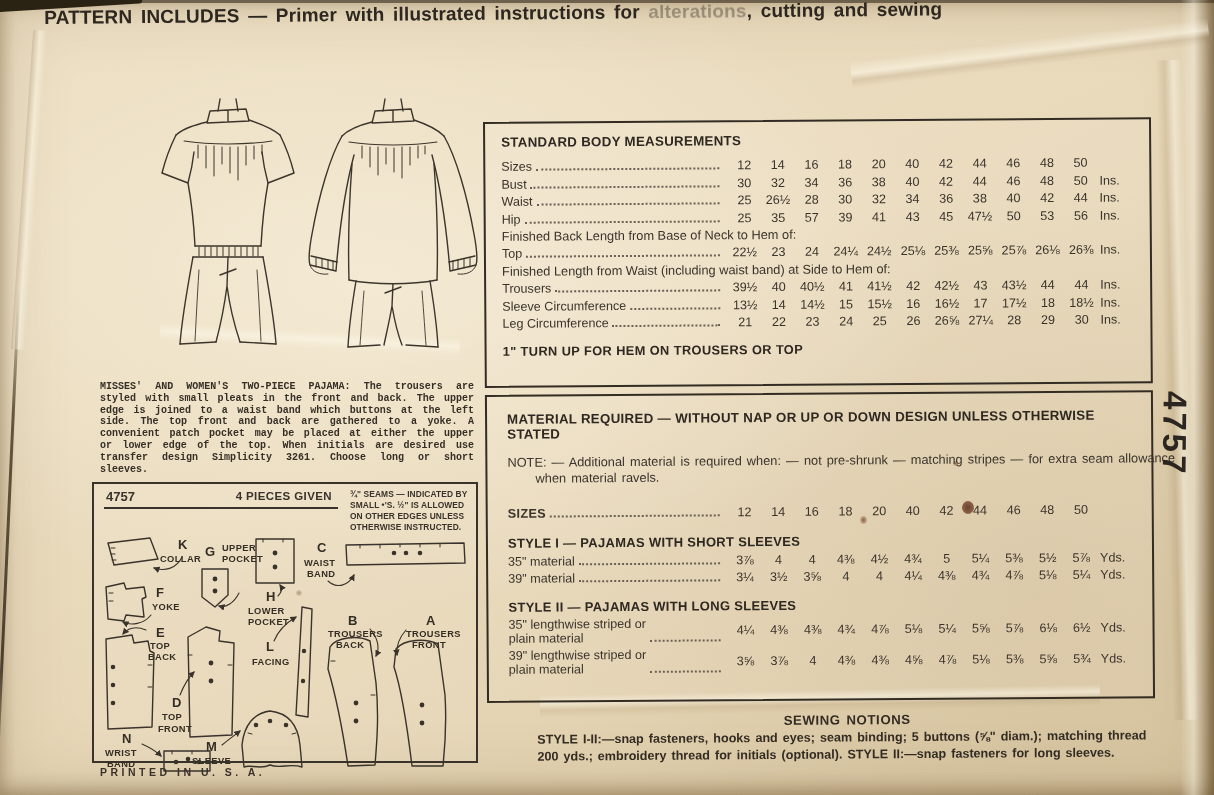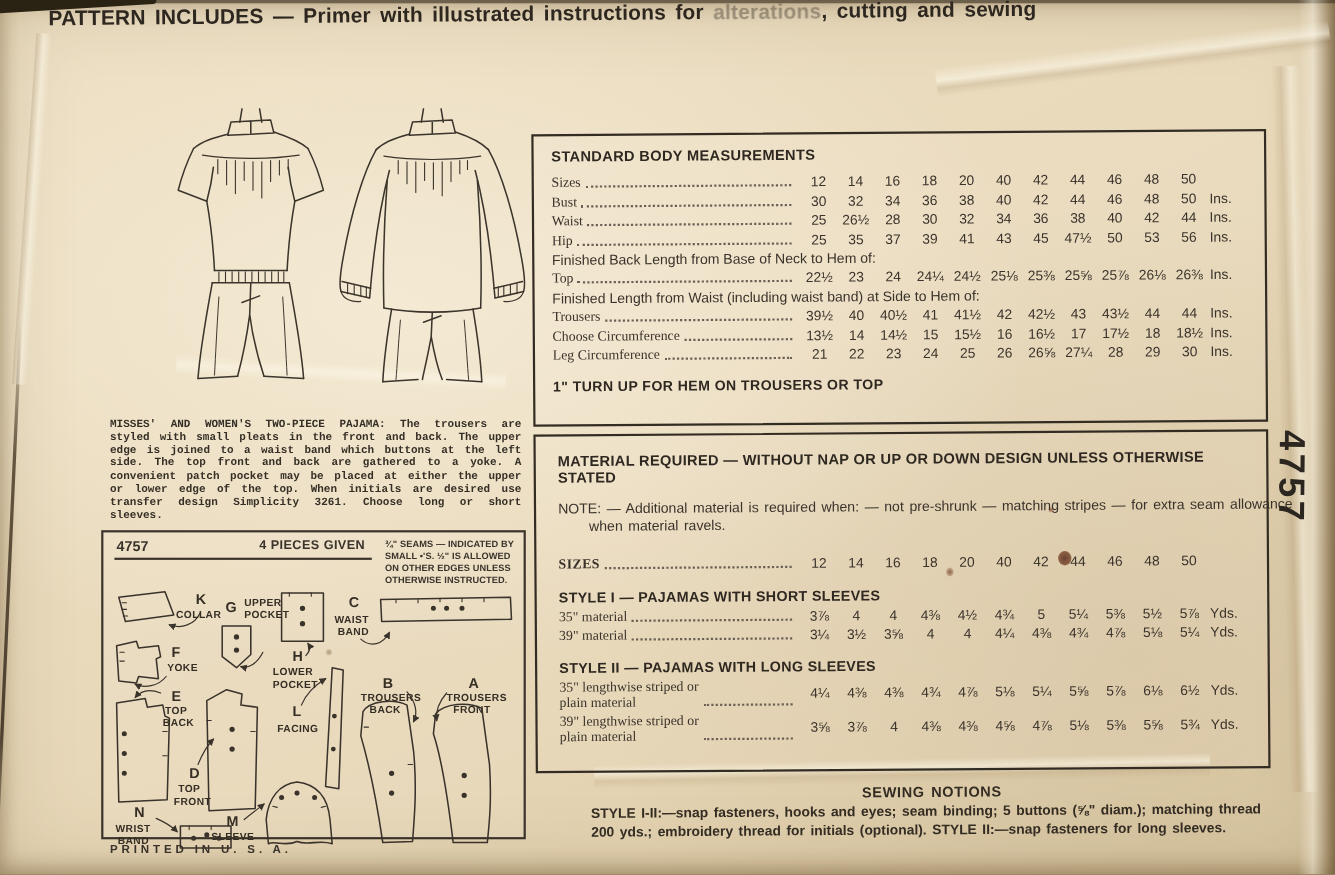--- a/index.html
+++ b/index.html
@@ -58,21 +58,21 @@
 
   .printed{position:absolute;left:100px;top:766px;font-size:10.5px;font-weight:bold;letter-spacing:3.5px;color:#3a332b;}
 
   .right-col{position:absolute;left:483px;top:122px;width:668px;transform:rotate(-.4deg);transform-origin:left top;}
   .mbox{border:2px solid #332c23;padding:11px 16px 0 16px;background:rgba(255,250,238,.10);}
   .box1{height:251px;}
   .box2{height:293px;margin-top:7px;padding-left:20px;padding-right:18px;}
   .sec-title{font-size:13.3px;font-weight:bold;letter-spacing:.3px;color:#2e2821;}
   .box1 .sec-title{margin-bottom:7px;}
   .mrow{display:flex;align-items:flex-end;height:17.4px;font-size:12.6px;}
-  .mrow .lbl{white-space:nowrap;padding-right:2px;font-family:Liberation Serif, serif;}
+  .mrow .lbl{white-space:nowrap;padding-right:2px;}
   .mrow .lbl.b{font-weight:bold;letter-spacing:.4px;}
   .leader{flex:1;border-bottom:2px dotted #6a6055;margin:0 8px 3px 2px;min-width:12px;}
   .vals{display:flex;width:370px;flex:0 0 370px;}
   .cell{flex:1;text-align:center;white-space:nowrap;}
   .unit{width:34px;flex:0 0 34px;text-align:left;padding-left:2px;}
   .subhead{font-size:12.8px;height:17.4px;display:flex;align-items:flex-end;}
   .turnup{margin-top:13px;font-size:12.8px;font-weight:bold;letter-spacing:.4px;color:#2e2821;}
 
   .note-par{margin-top:13px;font-size:12.8px;line-height:1.25;padding-left:28px;text-indent:-28px;width:640px;word-spacing:1.5px;}
   .sizes-gap{margin-top:17px;}
@@ -369,21 +369,21 @@
               <span class="cell">44</span>
             </span>
             <span class="unit">Ins.</span>
           </div>
           <div class="mrow">
             <span class="lbl">Hip</span>
             <span class="leader"></span>
             <span class="vals">
               <span class="cell">25</span>
               <span class="cell">35</span>
-              <span class="cell">37</span>
+              <span class="cell">57</span>
               <span class="cell">39</span>
               <span class="cell">41</span>
               <span class="cell">43</span>
               <span class="cell">45</span>
               <span class="cell">47½</span>
               <span class="cell">50</span>
               <span class="cell">53</span>
               <span class="cell">56</span>
             </span>
             <span class="unit">Ins.</span>
@@ -420,21 +420,21 @@
               <span class="cell">42</span>
               <span class="cell">42½</span>
               <span class="cell">43</span>
               <span class="cell">43½</span>
               <span class="cell">44</span>
               <span class="cell">44</span>
             </span>
             <span class="unit">Ins.</span>
           </div>
           <div class="mrow">
-            <span class="lbl">Choose Circumference</span>
+            <span class="lbl">Sleeve Circumference</span>
             <span class="leader"></span>
             <span class="vals">
               <span class="cell">13½</span>
               <span class="cell">14</span>
               <span class="cell">14½</span>
               <span class="cell">15</span>
               <span class="cell">15½</span>
               <span class="cell">16</span>
               <span class="cell">16½</span>
               <span class="cell">17</span>

